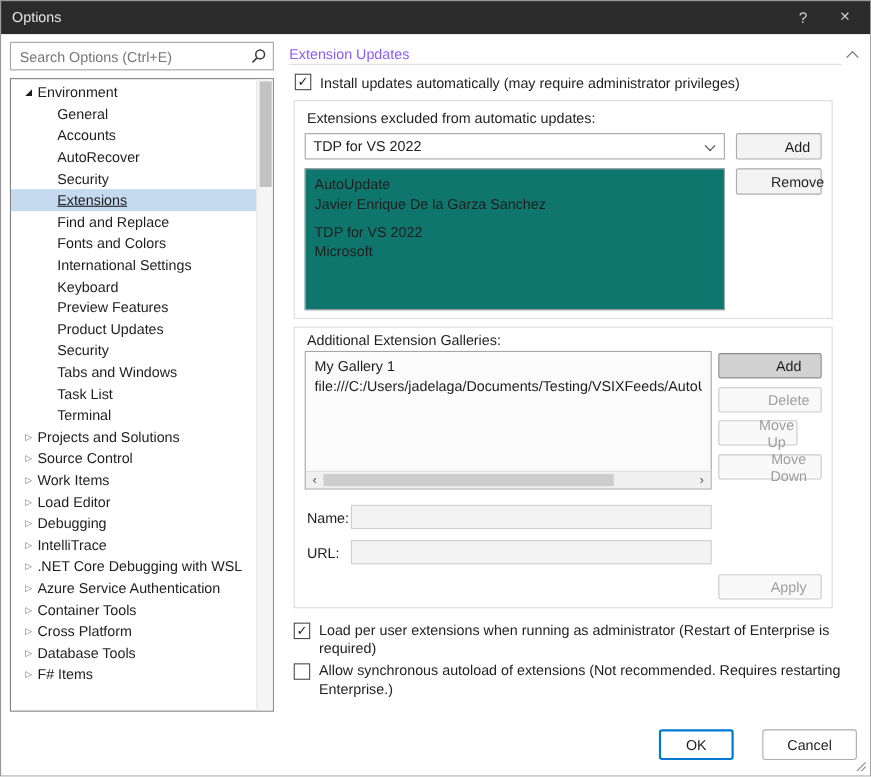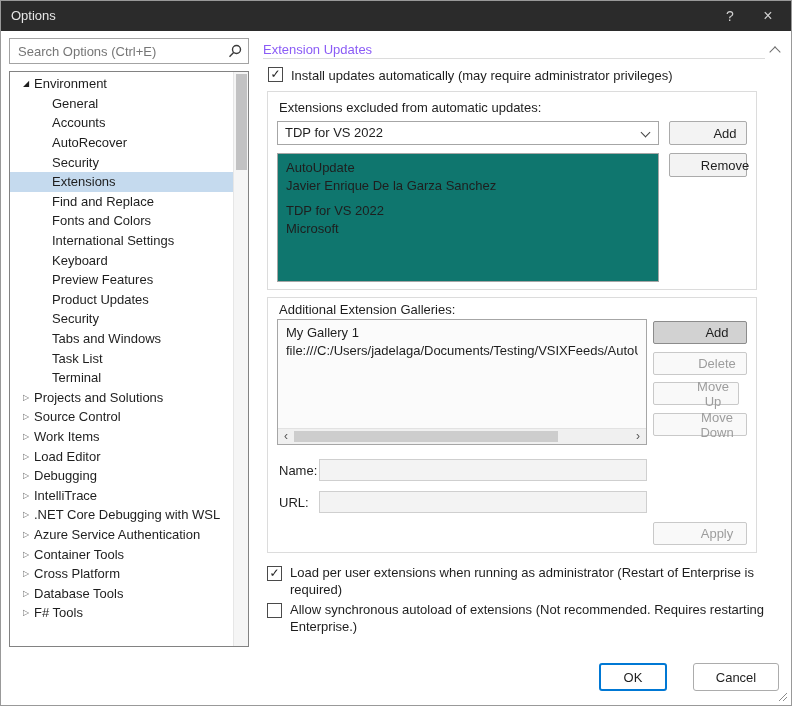--- a/index.html
+++ b/index.html
@@ -28,21 +28,21 @@
   .search-box input{
     width:100%;height:100%;border:1px solid #a3a3a3;background:#fff;
     padding:0 28px 0 8px;font-family:inherit;font-size:13px;color:#1e1e1e;outline:none;
   }
   .search-box input::placeholder{color:#767676;}
   .search-icon{position:absolute;right:6px;top:5px;width:16px;height:16px;}
 
   .tree-panel{position:absolute;left:8px;top:70px;width:240px;height:576px;border:1px solid #828282;background:#fff;overflow:hidden;}
   .tree-rows{position:absolute;left:0;top:2px;right:15px;}
   .tree-row{display:flex;align-items:center;height:19.6px;white-space:nowrap;cursor:default;}
-  .tree-row.selected{background:var(--selection);}
+  .tree-row.selected{background:var(--selection);text-decoration:underline;}
   .expander{display:inline-block;width:16px;text-align:center;font-size:8px;flex:0 0 16px;}
   .expander.expanded{color:#1e1e1e;}
   .expander.collapsed{color:#6d6d6d;}
   .tree-label{font-size:13px;color:#1e1e1e;overflow:hidden;text-overflow:ellipsis;}
   .vscroll{position:absolute;top:0;right:0;bottom:0;width:15px;background:#f5f5f5;border-left:1px solid #e6e6e6;}
   .vthumb{position:absolute;left:2px;top:2px;width:11px;height:96px;background:#c2c2c3;}
 
   
   .panel-title{position:absolute;left:262px;top:41px;font-size:13px;color:#8b5cf6;}
   .panel-sep{position:absolute;left:262px;top:57px;width:502px;height:1px;background:#dcdcdc;}
@@ -226,21 +226,21 @@
         <div class="tree-row" style="padding-left: 8px;">
           <span class="expander collapsed">▷</span>
           <span class="tree-label">Cross Platform</span>
         </div>
         <div class="tree-row" style="padding-left: 8px;">
           <span class="expander collapsed">▷</span>
           <span class="tree-label">Database Tools</span>
         </div>
         <div class="tree-row" style="padding-left: 8px;">
           <span class="expander collapsed">▷</span>
-          <span class="tree-label">F# Tools</span>
+          <span class="tree-label">F# Items</span>
         </div>
       </div>
     <div class="vscroll">
       <div class="vthumb"></div>
     </div>
   </div>
 
   <div class="panel-title">Extension Updates</div>
   <div class="panel-sep"></div>
   <div class="collapse-chevron"></div>
@@ -281,21 +281,21 @@
       </div>
     <div class="hscroll">
       <span class="hs-arrow hs-left">‹</span>
       <span class="hs-arrow hs-right">›</span>
       <div class="hs-thumb"></div>
     </div>
   </div>
 
   <button class="btn focus-gray" style="left:652px;top:320px;width:94px;height:23px;">Add</button>
   <button class="btn disabled" style="left:652px;top:351px;width:94px;height:23px;">Delete</button>
-  <button class="btn disabled" style="left:652px;top:381px;width:86px;height:23px;">Move Up</button>
+  <button class="btn disabled" style="left:652px;top:381px;width:72px;height:23px;">Move Up</button>
   <button class="btn disabled" style="left:652px;top:412px;width:94px;height:23px;">Move Down</button>
 
   <span class="field-label" style="left:278px;top:462px;">Name:</span>
   <input class="field-input" style="left: 318px; top: 458px; width: 328px;" value="">
 
   <span class="field-label" style="left:278px;top:494px;">URL:</span>
   <input class="field-input" style="left: 318px; top: 490px; width: 328px;" value="">
 
   <button class="btn disabled" style="left:652px;top:521px;width:94px;height:23px;">Apply</button>
 

